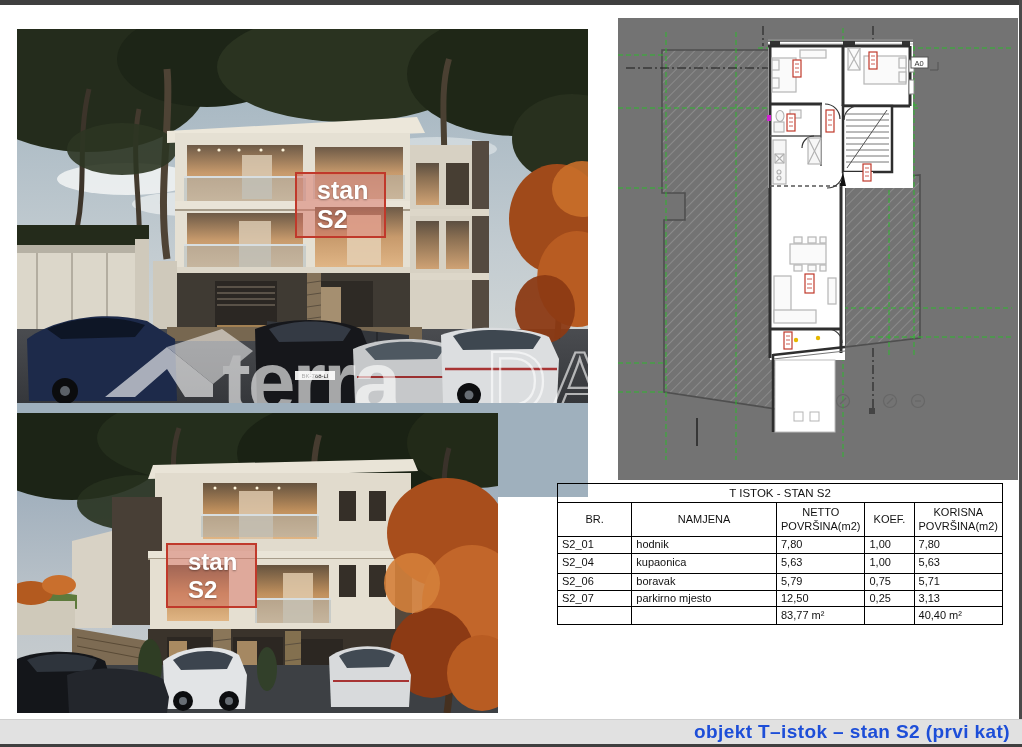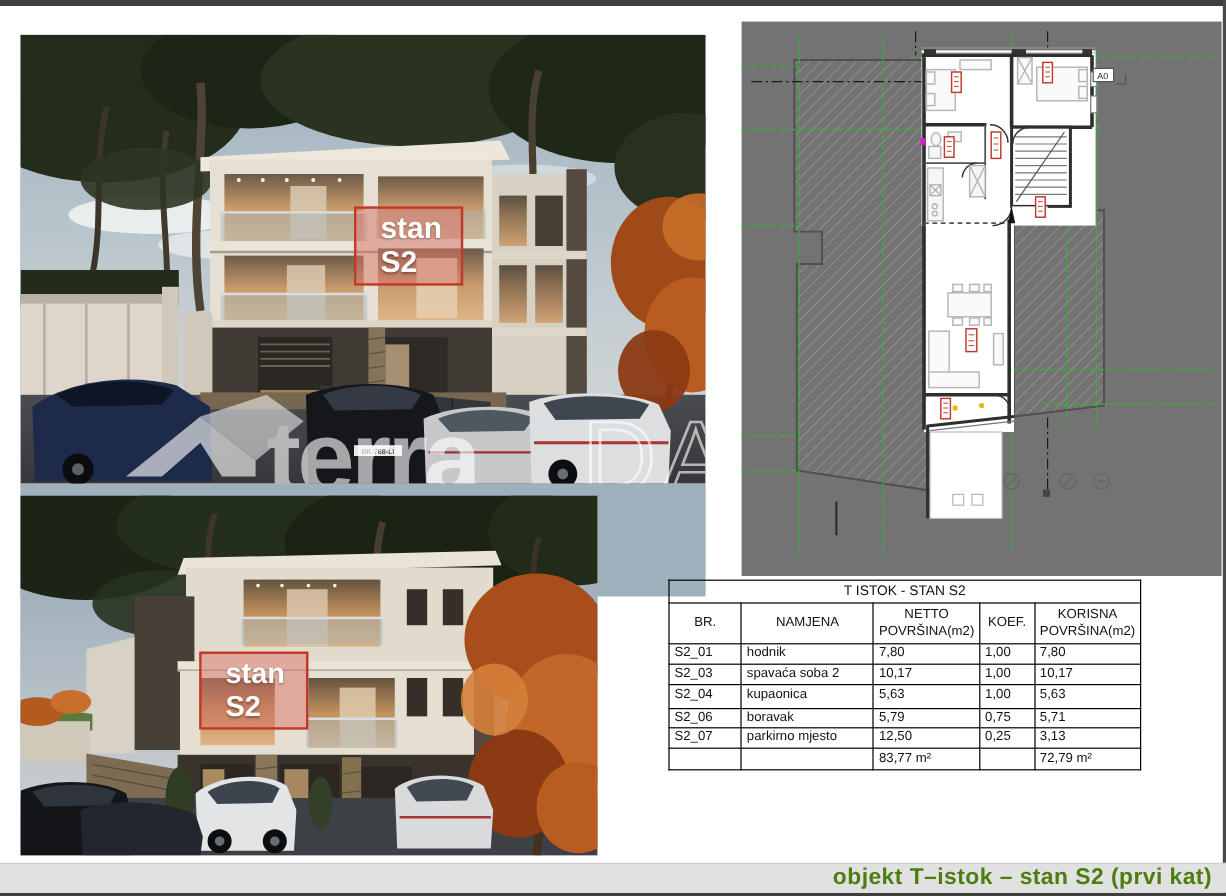--- a/index.html
+++ b/index.html
@@ -11,37 +11,37 @@
   .border-right{position:absolute;right:0;top:0;width:3px;height:747px;background:#4a4a4a;}
   .border-bottom{position:absolute;left:0;top:744px;width:1022px;height:3px;background:#3f3f3f;}
 
   .photo{position:absolute;overflow:hidden;background:#9fb0bd;}
   .photo1{left:17px;top:29px;width:571px;height:468px;}
   .photo2{left:17px;top:413px;width:481px;height:300px;}
   .photo svg{display:block;}
 
   .plan{position:absolute;left:618px;top:18px;width:400px;height:462px;background:#737373;}
 
-  .areas-table{position:absolute;left:557px;top:483px;width:394px;border-collapse:collapse;
+  .areas-table{position:absolute;left:557px;top:483px;width:446px;border-collapse:collapse;
     font-size:11px;color:#111;}
   .areas-table td,.areas-table th{border:1px solid #000;padding:1px 4px;vertical-align:middle;
     font-weight:normal;line-height:1.25;}
   .areas-table .t-title{font-weight:bold;text-align:center;height:19px;font-size:11.5px;}
   .areas-table .h-row th{text-align:center;height:31px;}
   .col-br{width:78px;} .col-nam{width:154px;} .col-net{width:80px;} .col-koef{width:50px;} .col-kor{width:74px;}
   .r-s{height:15px;margin-left:28px;} .r-m{height:20px;} .r-l{height:33px;} .r-tot{height:18px;}
   .bold{font-weight:bold;}
 
   .titlebar{
     position:absolute;left:0;top:719px;width:1022px;height:25px;background:#e1e1e1;
     display:flex;align-items:center;justify-content:flex-end;padding-right:12px;box-sizing:border-box;
     border-top:1px solid #cfcfcf;
   }
   .titlebar .txt{
-    color:#4d7c0f;font-weight:bold;font-size:19px;letter-spacing:.4px;
+    color:#1d4ed8;font-weight:bold;font-size:19px;letter-spacing:.4px;
     font-family:"Liberation Sans",sans-serif;
   }
 
   .stan-box{
     position:absolute;display:flex;align-items:center;justify-content:center;
     background:rgba(217,119,105,.52);border:2.5px solid #c0392b;box-sizing:border-box;padding-left:20px;
   }
   .stan-box span{color:#fff;font-weight:bold;font-size:25px;text-shadow:0 1px 2px rgba(0,0,0,.35);}
   .stan1{left:295px;top:172px;width:91px;height:66px;}
   .stan2{left:166px;top:543px;width:91px;height:65px;}
@@ -555,27 +555,20 @@
       <th>KOEF.</th>
       <th>KORISNA POVRŠINA(m2)</th>
     </tr>
     <tr class="r-s">
       <td>S2_01</td>
       <td>hodnik</td>
       <td>7,80</td>
       <td>1,00</td>
       <td>7,80</td>
     </tr>
-    <tr class="r-s">
-      <td>S2_03</td>
-      <td>spavaća soba 2</td>
-      <td>10,17</td>
-      <td>1,00</td>
-      <td>10,17</td>
-    </tr>
     <tr class="r-m">
       <td>S2_04</td>
       <td>kupaonica</td>
       <td>5,63</td>
       <td>1,00</td>
       <td>5,63</td>
     </tr>
     <tr class="r-s">
       <td>S2_06</td>
       <td>boravak</td>
@@ -588,21 +581,21 @@
       <td>parkirno mjesto</td>
       <td>12,50</td>
       <td>0,25</td>
       <td>3,13</td>
     </tr>
     <tr class="r-tot">
       <td></td>
       <td></td>
       <td class="bold">83,77 m²</td>
       <td></td>
-      <td class="bold">72,79 m²</td>
+      <td class="bold">40,40 m²</td>
     </tr>
   </tbody>
     </table>
 
   <div class="titlebar">
     <span class="txt">objekt T–istok – stan S2 (prvi kat)</span>
   </div>
 </div>
 
 </body></html>

